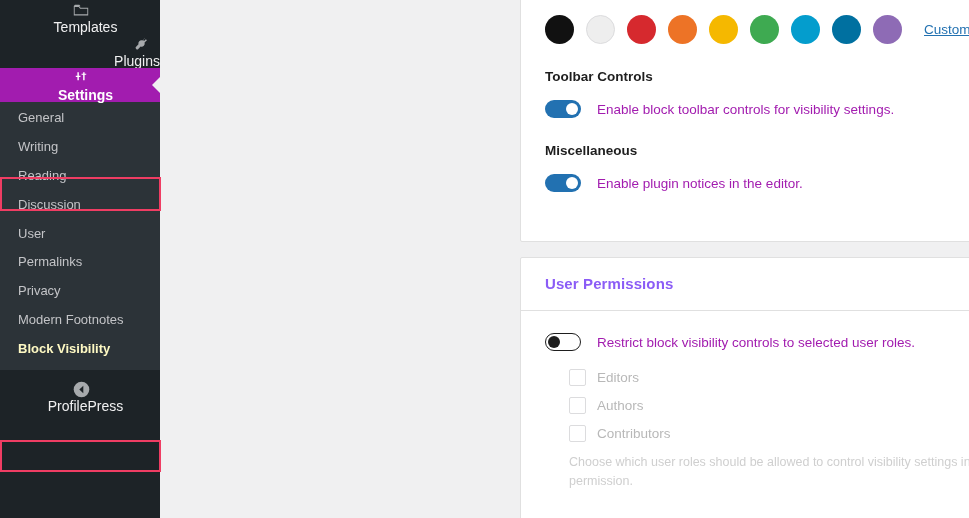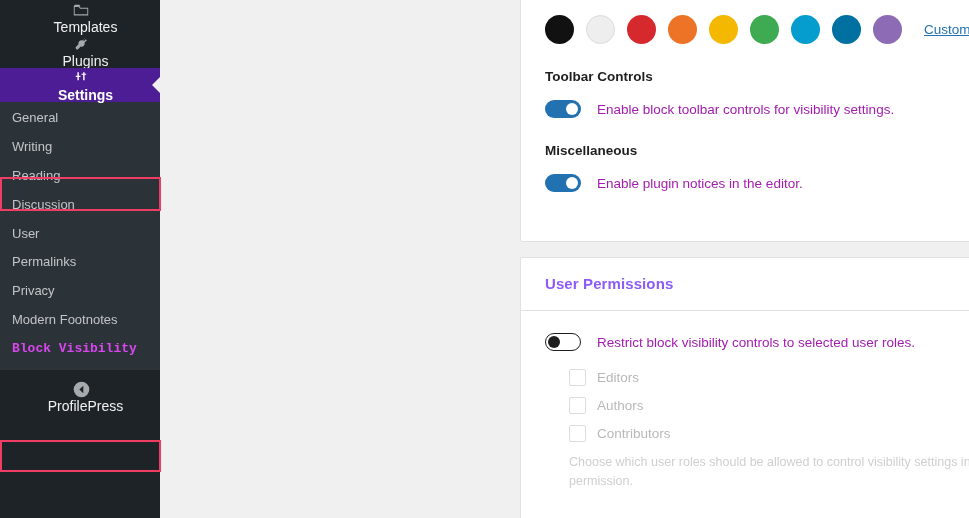--- a/index.html
+++ b/index.html
@@ -34,21 +34,21 @@
   .menu-top .mi {
     width: 20px; height: 20px;
     margin-right: 9px;
     display: flex; align-items: center; justify-content: center;
     flex: 0 0 20px;
   }
   .menu-top .mi svg { display: block; }
   .menu-top .lbl { white-space: nowrap; }
 
   .menu-top.current {
-    background: #4c1d95;
+    background: #a21caf;
     color: #fff;
     font-weight: 600;
   }
   .menu-top.current .arrow {
     position: absolute; right: 0; top: 50%;
     transform: translateY(-50%);
     width: 0; height: 0;
     border-top: 8px solid transparent;
     border-bottom: 8px solid transparent;
     border-right: 8px solid #f0f0f1;
@@ -56,34 +56,33 @@
 
   
   .annot {
     position: absolute;
     border: 2px solid #ef3d63;
     pointer-events: none;
     z-index: 20;
   }
 
   
-  #submenu { background: #2c3338; padding: 2px 0 6px 0; }
+  #submenu { background: #2c3338; padding: 2px 0 6px 6px; }
   .submenu-item {
     display: block;
     padding: 6px 0 6px 12px;
     font-size: 13px;
     color: #c3c4c7;
     line-height: 1.3;
     white-space: nowrap;
     cursor: pointer;
   }
   .submenu-item.current {
-    color: #d946ef;
+    color: #fef9c3;
     font-weight: 600;
-    font-family: Liberation Mono, monospace;
   }
 
   .menu-sep { height: 3px; background: #1d2327; }
 
   
   #wpbody {
     position: absolute;
     left: 160px; top: 0;
     width: 809px; height: 518px;
     background: #f0f0f1;
@@ -213,21 +212,21 @@
       <span class="mi">
         <svg width="18" height="18" viewBox="0 0 20 20">
             <path fill="#a7aaad" d="M2 5.5h6l1.5 2H18v8.5H2V5.5zm1 1.2v8.1h14V8.7H9L7.5 6.7H3z"></path>
             <path fill="#a7aaad" d="M2 5.5l1.2-1.4h5l1.3 1.7H3.2z"></path>
           </svg>
       </span>
       <span class="lbl">Templates</span>
     </div>
 
 
-    <div class="menu-top" style="margin-top:0px;">
+    <div class="menu-top" style="margin-top:0px;align-items:flex-end;">
       <span class="mi">
         <svg width="18" height="18" viewBox="0 0 20 20">
             <path fill="#a7aaad" d="M13.1 2.3l1.2 1.2-2 2 1.1 1.1 2-2 1.2 1.2-2.6 2.6a3.5 3.5 0 0 1-4.4 4.4l-2.9 2.9c-.5.5-1.3.5-1.8 0l-.6-.6c-.5-.5-.5-1.3 0-1.8l2.9-2.9a3.5 3.5 0 0 1 4.4-4.4l2.5-2.7z"></path>
           </svg>
       </span>
       <span class="lbl">Plugins</span>
     </div>
 
 
 

